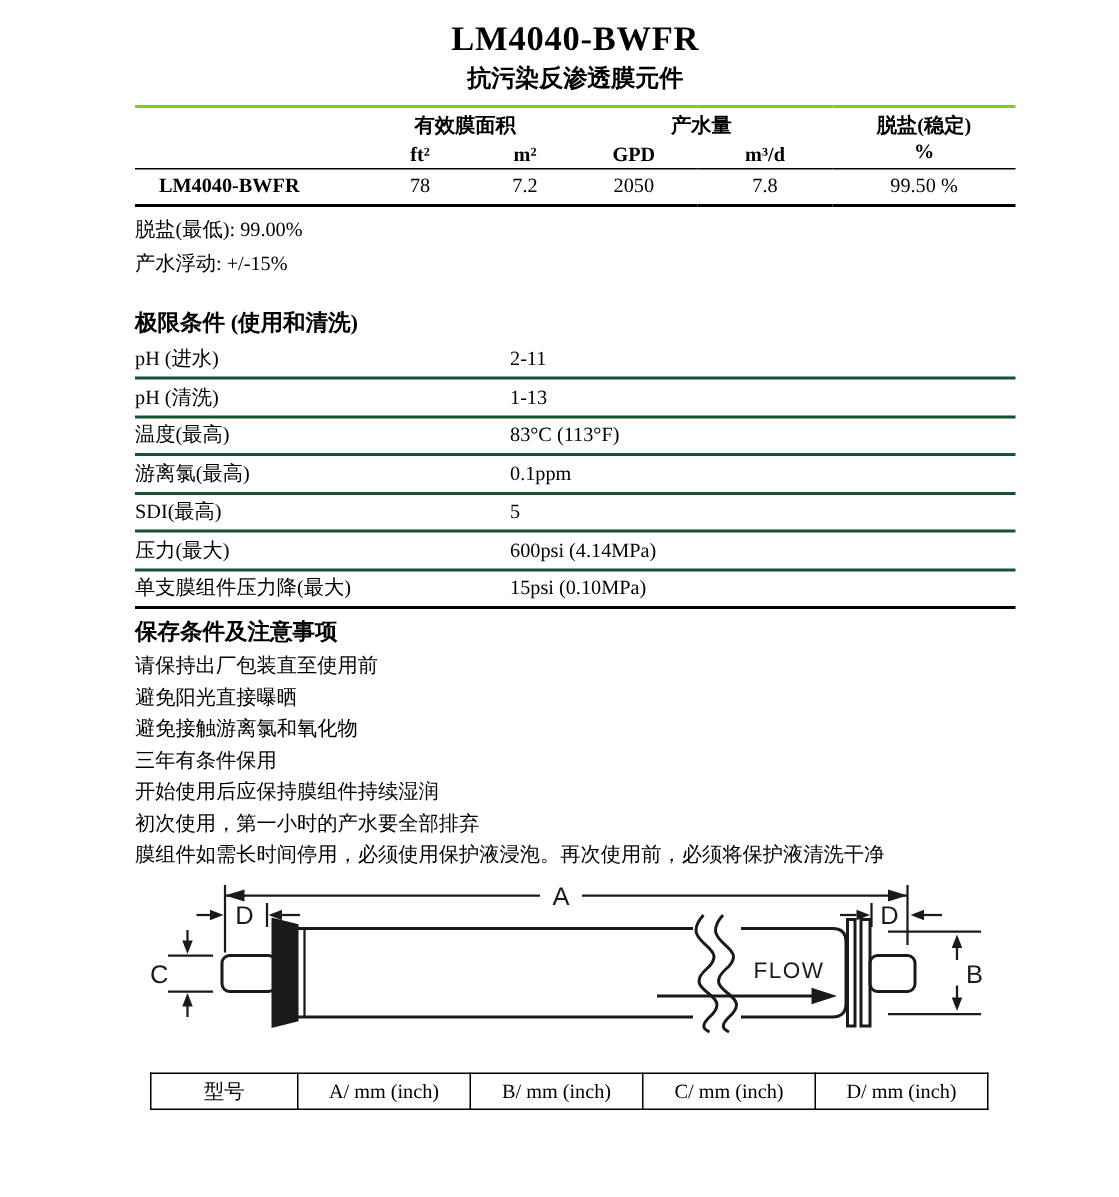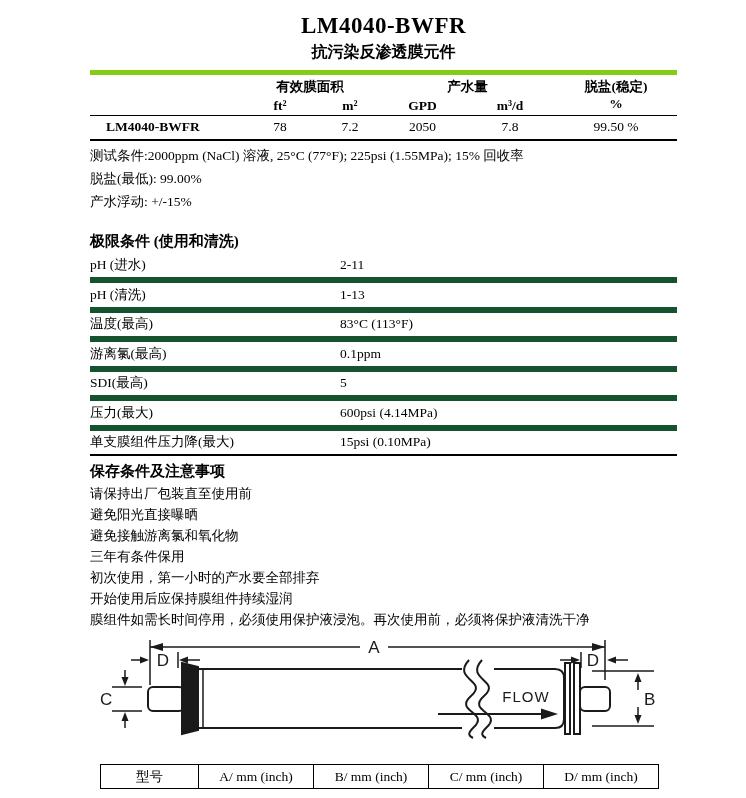--- a/index.html
+++ b/index.html
@@ -18,37 +18,37 @@
   .doc-header { text-align: center; padding-top: 12px; }
   .doc-title { font-size: 23px; font-weight: bold; letter-spacing: 0.5px; line-height: 1.25; }
   .doc-subtitle { font-size: 16px; font-weight: bold; margin-top: 1px; }
 
   
   .sec-heading { font-size: 15px; font-weight: bold; }
 
   
   .specs { margin-top: 7px; }
   .spec-table { width: 587px; border-collapse: collapse; margin-top: 2px;
-                border-top: 5px solid #84cc16; border-bottom: 2px solid #000; }
+                border-top: 2px solid #84cc16; border-bottom: 2px solid #000; }
   .spec-table th, .spec-table td { font-size: 13.5px; text-align: center; padding: 1px 0; }
   .spec-table th { font-weight: bold; }
   .spec-table .hdr-bottom { border-bottom: 1px solid #000; }
   .spec-table .rej-hdr div { line-height: 1.25; }
   .spec-table td.model { text-align: left; padding-left: 16px; font-weight: bold; }
   .spec-table tr.data-row td { padding: 3px 0 4px 0; }
   .spec-table tr.data-row td.model { padding-left: 16px; }
   .spec-table tr.group-row th { padding-top: 3px; }
 
   .note { font-size: 13.5px; margin-top: 8px; line-height: 15px; }
   .note:first-of-type { margin-top: 7px; }
 
   
   .limits { margin-top: 23px; }
   .limits-table { width: 587px; border-collapse: collapse; margin-top: 3px; }
-  .limits-table td { font-size: 13.5px; padding: 2.5px 0 3px 0; border-bottom: 6px solid #14532d; }
+  .limits-table td { font-size: 13.5px; padding: 2.5px 0 3px 0; border-bottom: 2px solid #14532d; }
   .limits-table td.lbl { width: 250px; }
   .limits-table tr:last-child td { border-bottom: 2px solid #000; }
 
   
   .storage { margin-top: 6px; }
   .storage-item { font-size: 13.5px; line-height: 21px; }
   .storage .sec-heading { margin-bottom: 2px; }
 
   
   .diagram { margin-top: 6px; margin-left: 8px; }
@@ -105,21 +105,20 @@
         <tr class="data-row">
           <td class="model">LM4040-BWFR</td>
           <td>78</td>
           <td>7.2</td>
           <td>2050</td>
           <td>7.8</td>
           <td>99.50 %</td>
         </tr>
       </tbody>
         </table>
-      <p class="note">测试条件:2000ppm (NaCl) 溶液, 25°C (77°F); 225psi (1.55MPa); 15% 回收率</p>
       <p class="note">脱盐(最低): 99.00%</p>
       <p class="note">产水浮动: +/-15%</p>
     </div>
 
     <div class="limits">
       <div class="sec-heading">极限条件 (使用和清洗)</div>
       <table class="limits-table">
         <tbody>
             <tr>
           <td class="lbl">pH (进水)</td>
@@ -152,22 +151,22 @@
       </tbody>
         </table>
     </div>
 
     <div class="storage">
       <div class="sec-heading">保存条件及注意事项</div>
       <div class="storage-item">请保持出厂包装直至使用前</div>
       <div class="storage-item">避免阳光直接曝晒</div>
       <div class="storage-item">避免接触游离氯和氧化物</div>
       <div class="storage-item">三年有条件保用</div>
+      <div class="storage-item">开始使用后应保持膜组件持续湿润</div>
       <div class="storage-item">初次使用，第一小时的产水要全部排弃</div>
-      <div class="storage-item">开始使用后应保持膜组件持续湿润</div>
       <div class="storage-item">膜组件如需长时间停用，必须使用保护液浸泡。再次使用前，必须将保护液清洗干净</div>
     </div>
 
     <div class="diagram">
       <svg width="600" height="122" viewBox="0 0 600 122">
         <g stroke="#1a1a1a" stroke-width="2" fill="none">
 
           <rect x="50" y="51" width="36" height="24" rx="5"></rect>
           <rect x="482" y="51" width="30" height="24" rx="5"></rect>
 

